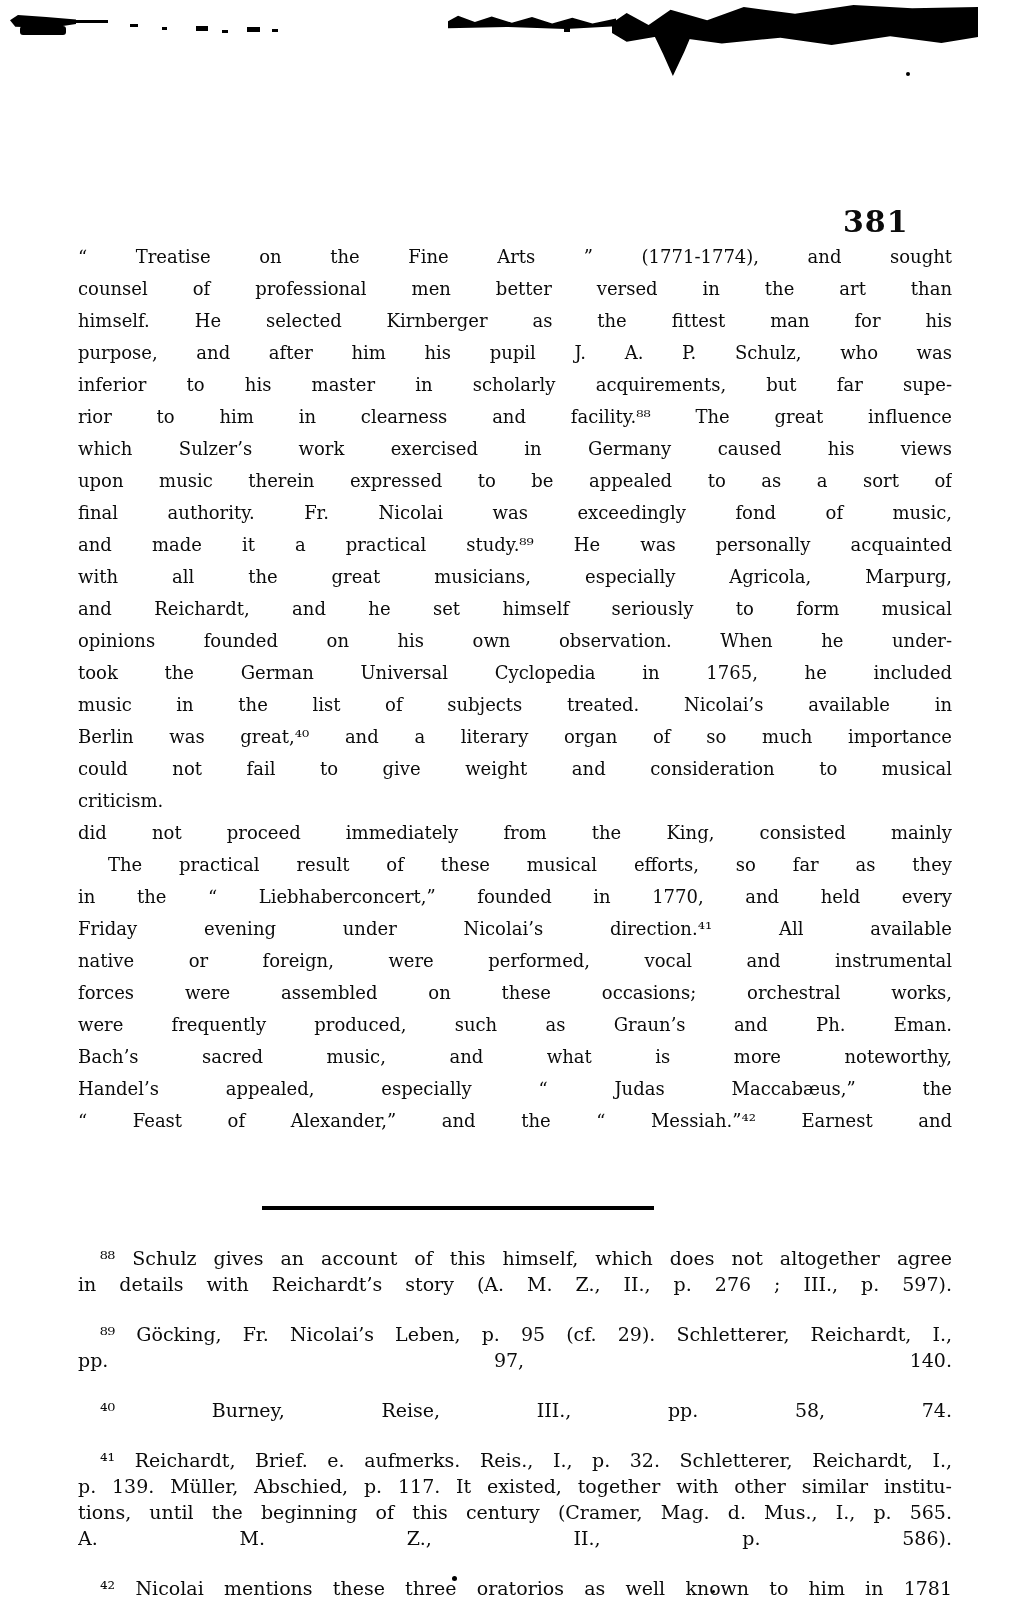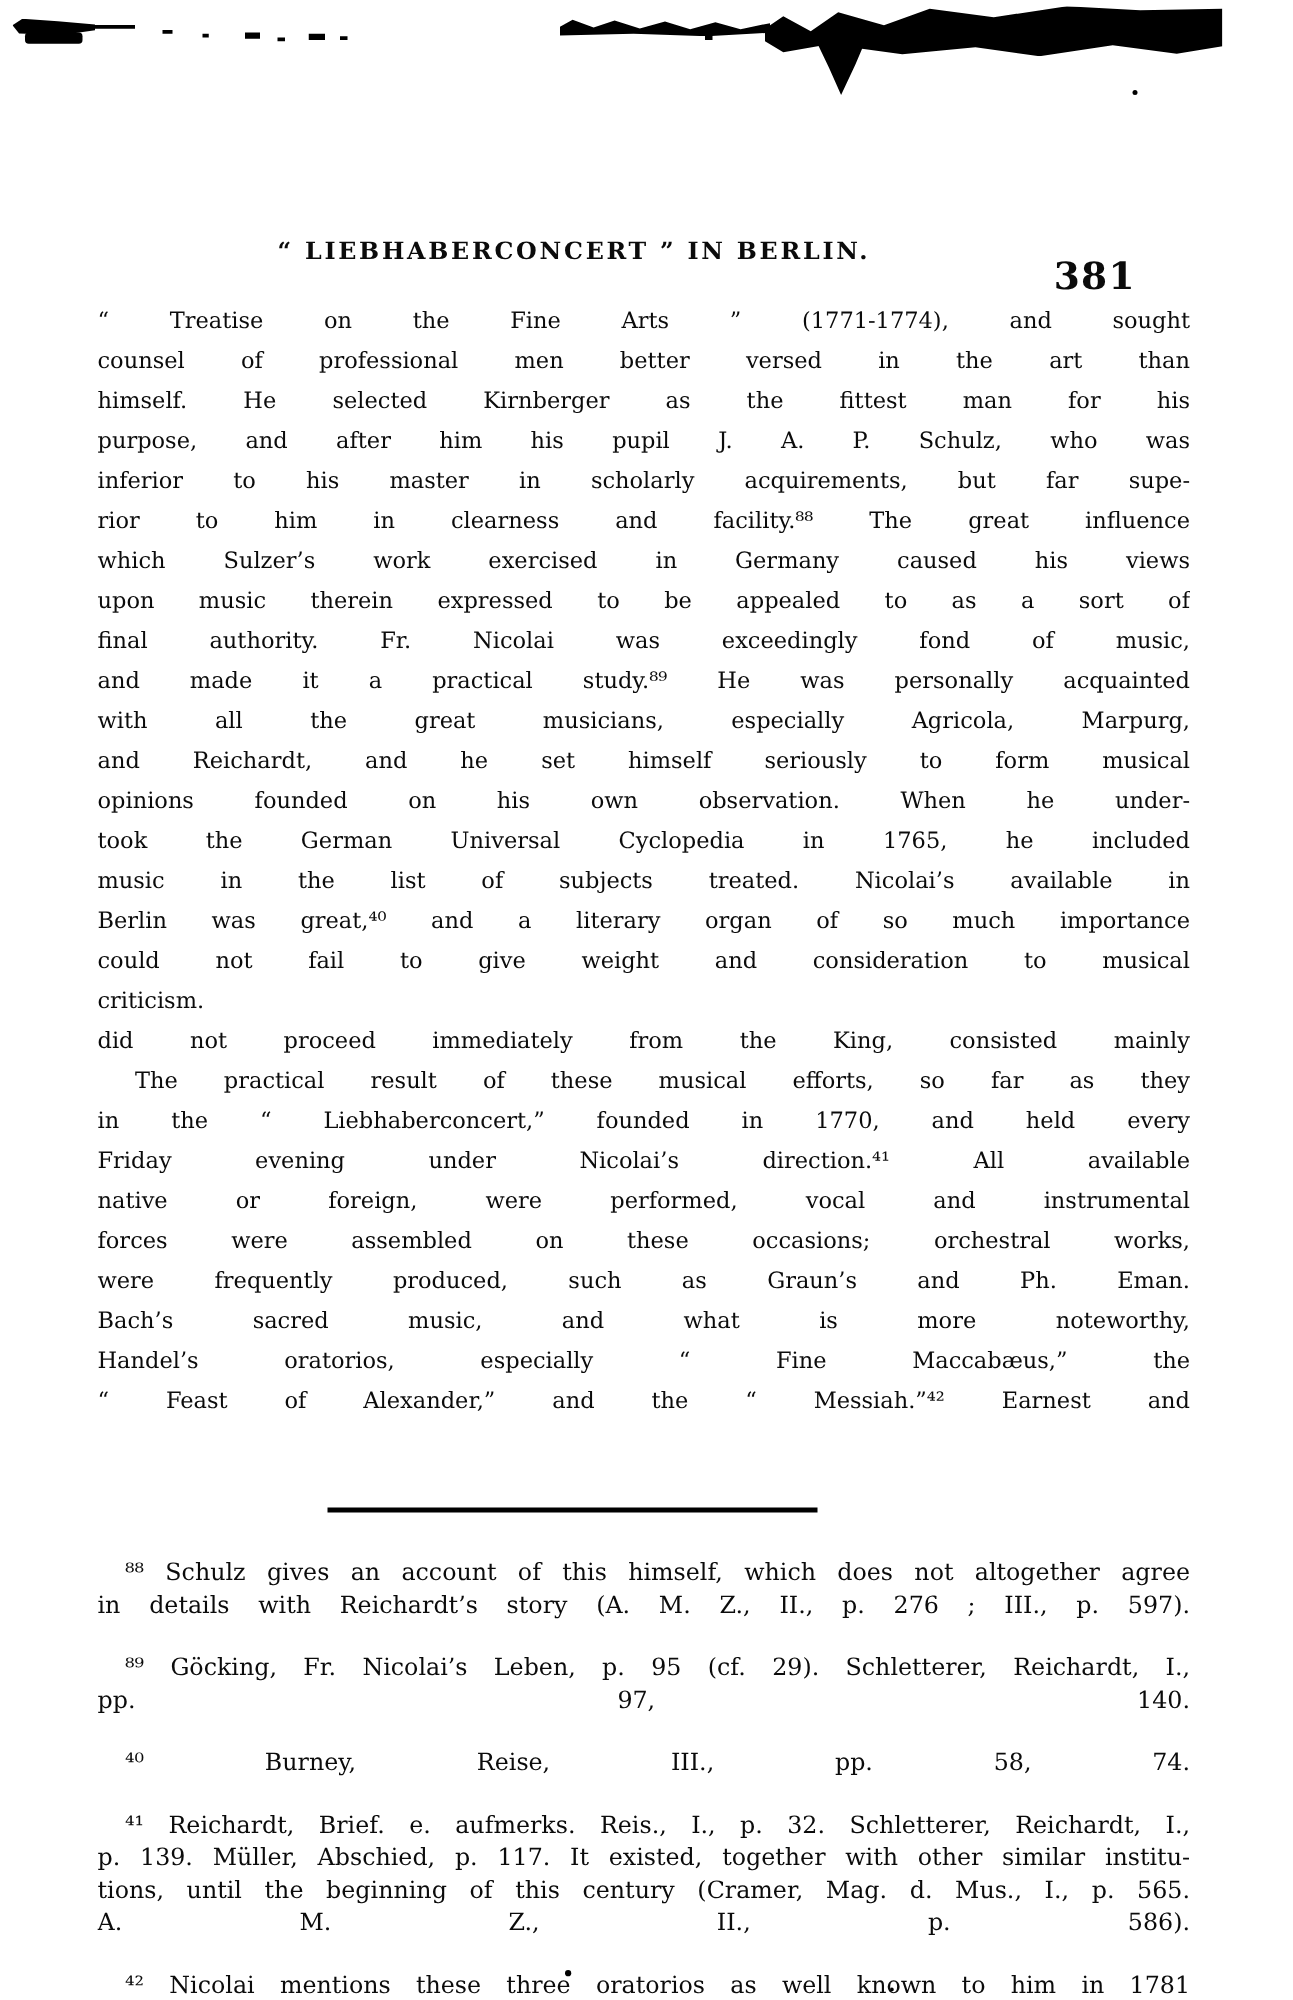--- a/index.html
+++ b/index.html
@@ -118,21 +118,20 @@
   <div class="art" id="art-d7"></div>
   <div class="art" id="art-d8"></div>
   <div class="art" id="art-d9"></div>
   <div class="art" id="art-midband"></div>
   <div class="art" id="art-rband"></div>
   <div class="art" id="art-blob"></div>
   <div class="art" id="art-dot1"></div>
   <div class="art" id="art-bdot1"></div>
   <div class="art" id="art-bdot2"></div>
 
-  <div id="running-head">“ LIEBHABERCONCERT ” IN BERLIN.</div>
   <div id="page-number">381</div>
 
   <div id="body-text">
       <div>
         <div class="tline">“ Treatise on the Fine Arts ” (1771-1774), and sought</div>
         <div class="tline">counsel of professional men better versed in the art than</div>
         <div class="tline">himself. He selected Kirnberger as the fittest man for his</div>
         <div class="tline">purpose, and after him his pupil J. A. P. Schulz, who was</div>
         <div class="tline">inferior to his master in scholarly acquirements, but far supe-</div>
         <div class="tline">rior to him in clearness and facility.⁸⁸ The great influence</div>
@@ -151,21 +150,21 @@
       </div>
       <div>
         <div class="tline">did not proceed immediately from the King, consisted mainly</div>
         <div class="tline indent">The practical result of these musical efforts, so far as they</div>
         <div class="tline">in the “ Liebhaberconcert,” founded in 1770, and held every</div>
         <div class="tline">Friday evening under Nicolai’s direction.⁴¹ All available</div>
         <div class="tline">native or foreign, were performed, vocal and instrumental</div>
         <div class="tline">forces were assembled on these occasions; orchestral works,</div>
         <div class="tline">were frequently produced, such as Graun’s and Ph. Eman.</div>
         <div class="tline">Bach’s sacred music, and what is more noteworthy,</div>
-        <div class="tline">Handel’s oratorios, especially “ Fine Maccabæus,” the</div>
+        <div class="tline">Handel’s appealed, especially “ Judas Maccabæus,” the</div>
         <div class="tline">“ Feast of Alexander,” and the “ Messiah.”⁴² Earnest and</div>
       </div>
     </div>
 
   <div id="footnote-rule"></div>
 
   <div id="footnotes">
       <div>
         <div class="tline indent">⁸⁸ Schulz gives an account of this himself, which does not altogether agree</div>
         <div class="tline endline">in details with Reichardt’s story (A. M. Z., II., p. 276 ; III., p. 597).</div>

